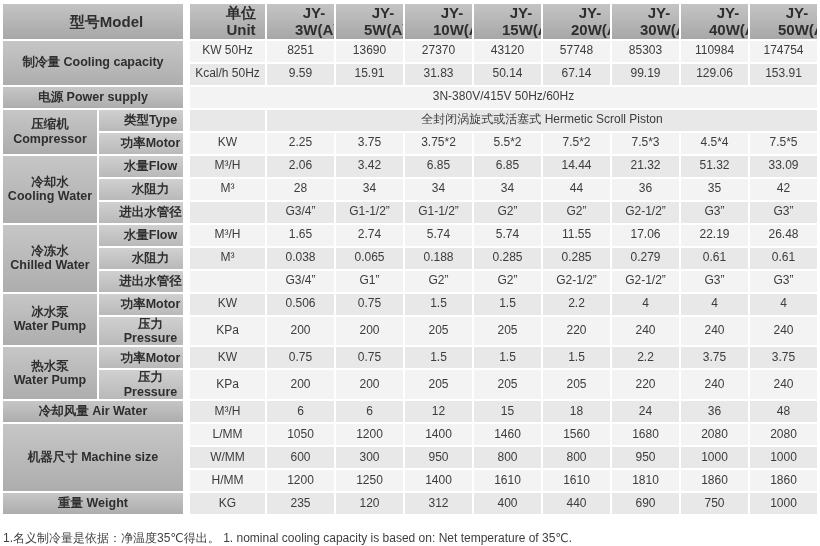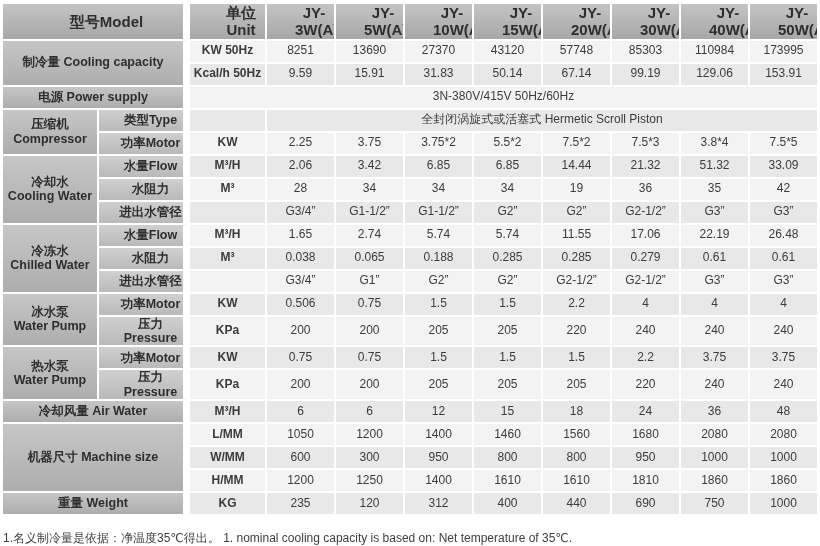--- a/index.html
+++ b/index.html
@@ -47,21 +47,21 @@
   td.sub {
     background: linear-gradient(#d0d0d0, #b9b9b9);
     font-weight: 700;
     color: #2e2e2e;
     font-size: 12.5px;
     padding-left: 20px;
   }
   tr:nth-child(even) td.v { background: #f3f3f3; }
   tr:nth-child(odd)  td.v { background: #e8e8e8; }
   td.gap-l { border-left: 5px solid #ffffff; }
-  td.u { font-weight: 700; margin-top: 23px; }
+  td.u { font-weight: 400; margin-top: 23px; }
   .notes {
     margin: 10px 0 0 3px;
     font-size: 12px;
     color: #3e3e3e;
     line-height: 24px;
     white-space: nowrap;
   }
 </style>
 </head>
 <body>
@@ -98,21 +98,21 @@
   <tr>
     <td class="cat" colspan="2" rowspan="2">制冷量 Cooling capacity</td>
     <td class="v u gap-l">KW 50Hz</td>
     <td class="v">8251</td>
         <td class="v">13690</td>
         <td class="v">27370</td>
         <td class="v">43120</td>
         <td class="v">57748</td>
         <td class="v">85303</td>
         <td class="v">110984</td>
-        <td class="v">173995</td>
+        <td class="v">174754</td>
   </tr>
   <tr>
     <td class="v u gap-l">Kcal/h 50Hz</td>
     <td class="v">9.59</td>
         <td class="v">15.91</td>
         <td class="v">31.83</td>
         <td class="v">50.14</td>
         <td class="v">67.14</td>
         <td class="v">99.19</td>
         <td class="v">129.06</td>
@@ -133,21 +133,21 @@
   </tr>
   <tr>
     <td class="sub">功率Motor</td>
     <td class="v u gap-l">KW</td>
     <td class="v">2.25</td>
         <td class="v">3.75</td>
         <td class="v">3.75*2</td>
         <td class="v">5.5*2</td>
         <td class="v">7.5*2</td>
         <td class="v">7.5*3</td>
-        <td class="v">3.8*4</td>
+        <td class="v">4.5*4</td>
         <td class="v">7.5*5</td>
   </tr>
 
   <tr>
     <td class="cat" rowspan="3">冷却水
 Cooling Water</td>
     <td class="sub">水量Flow</td>
     <td class="v u gap-l">M³/H</td>
     <td class="v">2.06</td>
         <td class="v">3.42</td>
@@ -158,21 +158,21 @@
         <td class="v">51.32</td>
         <td class="v">33.09</td>
   </tr>
   <tr>
     <td class="sub">水阻力</td>
     <td class="v u gap-l">M³</td>
     <td class="v">28</td>
         <td class="v">34</td>
         <td class="v">34</td>
         <td class="v">34</td>
-        <td class="v">19</td>
+        <td class="v">44</td>
         <td class="v">36</td>
         <td class="v">35</td>
         <td class="v">42</td>
   </tr>
   <tr>
     <td class="sub">进出水管径</td>
     <td class="v gap-l"></td>
     <td class="v">G3/4”</td>
         <td class="v">G1-1/2”</td>
         <td class="v">G1-1/2”</td>

